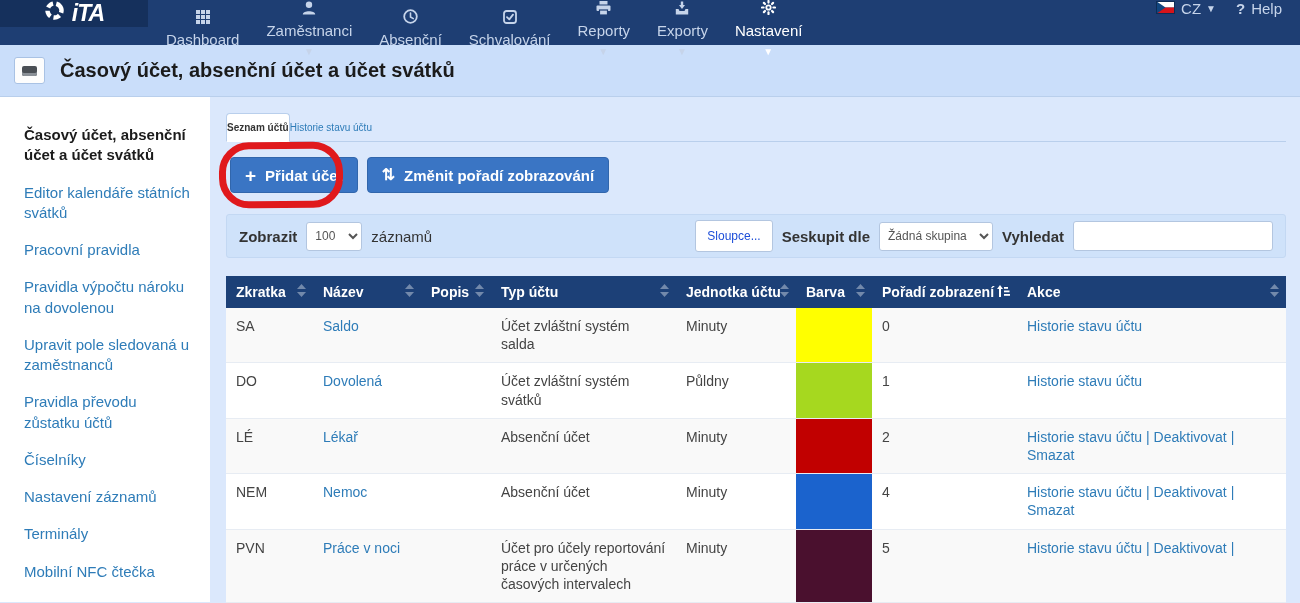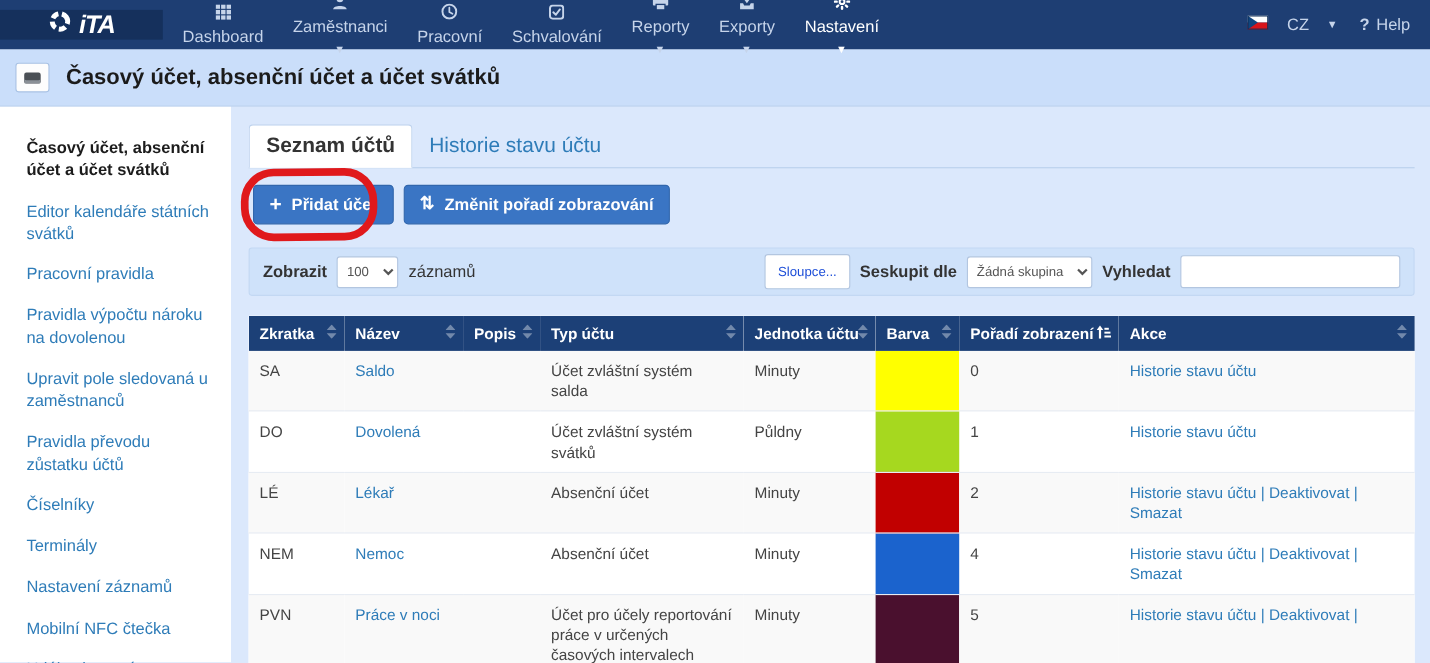--- a/index.html
+++ b/index.html
@@ -1,48 +1,48 @@
 <!DOCTYPE html>
 <html><head>
 <meta charset="utf-8">
 <style>
   * { box-sizing: border-box; margin: 0; padding: 0; }
   html,body { width:1300px; height:603px; }
   body { font-family:"Liberation Sans", sans-serif; overflow:hidden; background:#dbe8fc; }
 
   
-  .navbar { height:45px; background:#1e3e73; display:flex; align-items:center; }
+  .navbar { height:45px; background:#1e3e73; display:flex; align-items:flex-start; }
   .brand { width:148px; background:#15305c; color:#fff; display:flex; align-items:center; justify-content:center; gap:7px; font-weight:bold; font-style:italic; font-size:23px; letter-spacing:-1px; cursor:pointer; }
   .nav-items { display:flex; align-items:center; gap:27px; padding-left:18px; }
   .nav-item { display:flex; align-items:center; gap:7px; color:#c6d4ea; font-size:15px; cursor:pointer; white-space:nowrap;flex-direction:column; }
   .nav-item.active { color:#ffffff; }
   .nav-item .icon svg { display:block; }
   .caret { font-size:10px; margin-left:-1px; }
   .nav-right { margin-left:auto; display:flex; align-items:center; gap:20px; padding-right:18px; color:#c6d4ea; font-size:15px; }
-  .lang { display:flex; align-items:center; gap:17px; cursor:pointer; }
+  .lang { display:flex; align-items:center; gap:6px; cursor:pointer; }
   .help { display:flex; align-items:center; gap:6px; cursor:pointer; }
   .help .qmark { font-weight:bold; }
 
   
   .titlebar { height:52px; background:#cadefa; border-bottom:1px solid #b9cfec; display:flex; align-items:center; gap:15px; padding-left:14px; }
   .title-icon-btn { width:31px; height:27px; background:#fdfdfd; border:1px solid #a9c2e4; border-radius:3px; display:flex; align-items:center; justify-content:center; cursor:pointer; }
   .title-icon-inner { width:15px; height:10px; background:#4a4f55; border-radius:2px; box-shadow: inset 0 -3px 0 #8a9097; }
   .page-title { font-size:20px; font-weight:bold; color:#1b1b1b; }
 
   
   .layout { display:flex; height:505px; }
   .sidebar { width:210px; background:#ffffff; padding:28px 18px 0 24px; flex-shrink:0; }
   .side-item { font-size:15px; line-height:1.35; color:#2e7cb8; margin-bottom:17px; cursor:pointer; }
   .side-item.active { color:#1b1b1b; font-weight:bold; cursor:default; }
 
   .content { flex:1; background:#dbe8fc; padding:16px 14px 0 16px; position:relative; }
 
   
   .tabs { display:flex; align-items:flex-end; border-bottom:1px solid #b9cfec; }
-  .tab { padding:8px 15px; font-size:19px; cursor:pointer; }
+  .tab { padding:8px 0; font-size:10px; cursor:pointer; }
   .tab.active { background:#fff; border:1px solid #b9cfec; border-bottom:1px solid #fff; border-radius:4px 4px 0 0; font-weight:bold; color:#333; margin-bottom:-1px; cursor:default; }
   .tab.inactive { color:#2e7cb8; }
 
   
   .toolbar { margin:15px 0 0 4px; display:flex; gap:9px; }
   .btn-wrap { position:relative; }
   .btn-primary { background:#3a75c4; border:1px solid #3166ac; color:#fff; font-size:15px; font-weight:bold; padding:0 14px; height:36px; border-radius:4px; display:flex; align-items:center; gap:9px; cursor:pointer; font-family:inherit; }
   .btn-primary .plus { font-size:19px; font-weight:bold; line-height:1; }
   .btn-primary .updown { font-size:16px; line-height:1; }
   .annotation { position:absolute; left:-11px; top:-15px; width:124px; height:66px; border:7px solid #e0191c; border-radius:30px; pointer-events:none; transform:rotate(-0.6deg); z-index:5; }
@@ -108,21 +108,21 @@
         <span>Zaměstnanci</span>
         <span class="caret">▼</span>
       </div>
       <div class="nav-item">
         <span class="icon">
           <svg width="15" height="15" viewBox="0 0 15 15" fill="none" stroke="currentColor">
             <circle cx="7.5" cy="7.5" r="6.3" stroke-width="1.8"></circle>
             <path d="M7.5,4 L7.5,8 L10.3,9.6" stroke-width="1.6" stroke-linecap="round"></path>
           </svg>
         </span>
-        <span>Pracovní</span>
+        <span>Absenční</span>
       </div>
       <div class="nav-item">
         <span class="icon">
           <svg width="14" height="14" viewBox="0 0 14 14" fill="none" stroke="currentColor">
             <rect x="1" y="1" width="12" height="12" rx="2.5" stroke-width="1.8"></rect>
             <path d="M4 7.2 L6.3 9.4 L10 4.6" stroke-width="1.8" stroke-linecap="round" stroke-linejoin="round"></path>
           </svg>
         </span>
         <span>Schvalování</span>
       </div>
@@ -197,22 +197,22 @@
 <div class="layout">
 
   <aside class="sidebar" id="sidebar">
       <div class="side-item active">Časový účet, absenční účet a účet svátků</div>
       <div class="side-item">Editor kalendáře státních svátků</div>
       <div class="side-item">Pracovní pravidla</div>
       <div class="side-item">Pravidla výpočtu nároku na dovolenou</div>
       <div class="side-item">Upravit pole sledovaná u zaměstnanců</div>
       <div class="side-item">Pravidla převodu zůstatku účtů</div>
       <div class="side-item">Číselníky</div>
+      <div class="side-item">Nastavení záznamů</div>
       <div class="side-item">Terminály</div>
-      <div class="side-item">Nastavení záznamů</div>
       <div class="side-item">Mobilní NFC čtečka</div>
       <div class="side-item">Události a zprávy</div>
     </aside>
 
   <main class="content">
 
     <div class="tabs" id="tabs">
         <div class="tab active">Seznam účtů</div>
         <div class="tab inactive">Historie stavu účtu</div>
       </div>

